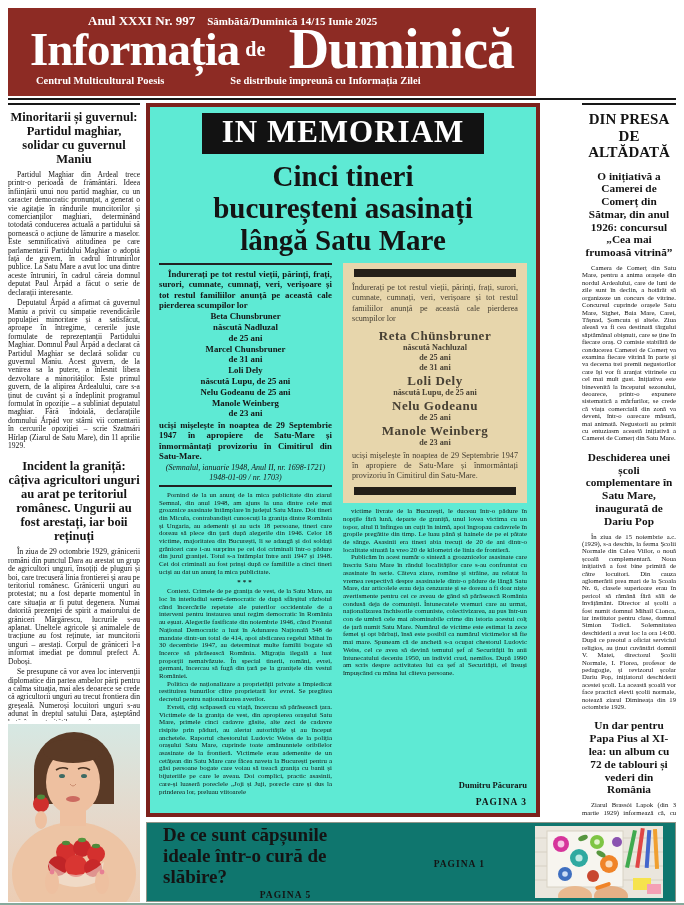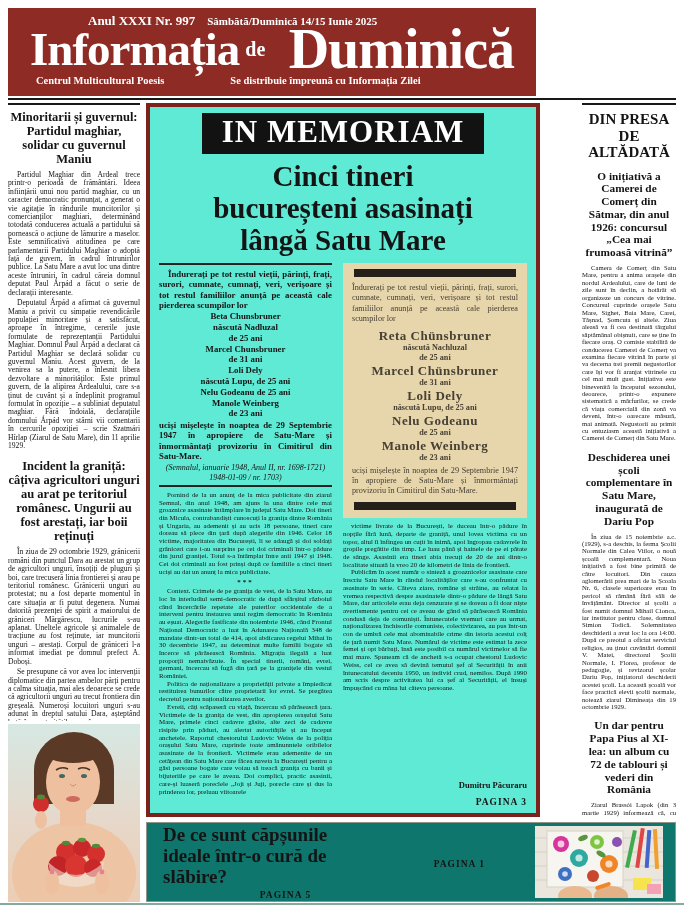--- a/index.html
+++ b/index.html
@@ -192,21 +192,20 @@
           </div>
       </div>
       <div class="memright">
         <div class="clipping">
           <div class="clip-bar"></div>
           <p class="clip-intro">Îndurerați pe tot restul vieții, părinți, frați, surori, cumnate, cumnați, veri, verișoare și tot restul familiilor anunță pe această cale pierderea scumpilor lor</p>
           <div>
               <div class="clip-big">Reta Chünsbruner</div>
               <div class="clip-small">născută Nachluzal</div>
               <div class="clip-small">de 25 ani</div>
-              <div class="clip-big">Marcel Chünsbruner</div>
               <div class="clip-small">de 31 ani</div>
               <div class="clip-big">Loli Dely</div>
               <div class="clip-small">născută Lupu, de 25 ani</div>
               <div class="clip-big">Nelu Godeanu</div>
               <div class="clip-small">de 25 ani</div>
               <div class="clip-big">Manole Weinberg</div>
               <div class="clip-small">de 23 ani</div>
             </div>
           <p class="clip-closing">uciși mișelește în noaptea de 29 Septembrie 1947 în apropiere de Satu-Mare și înmormântați provizoriu în Cimitirul din Satu-Mare.</p>
           <div class="clip-bar bottom"></div>

